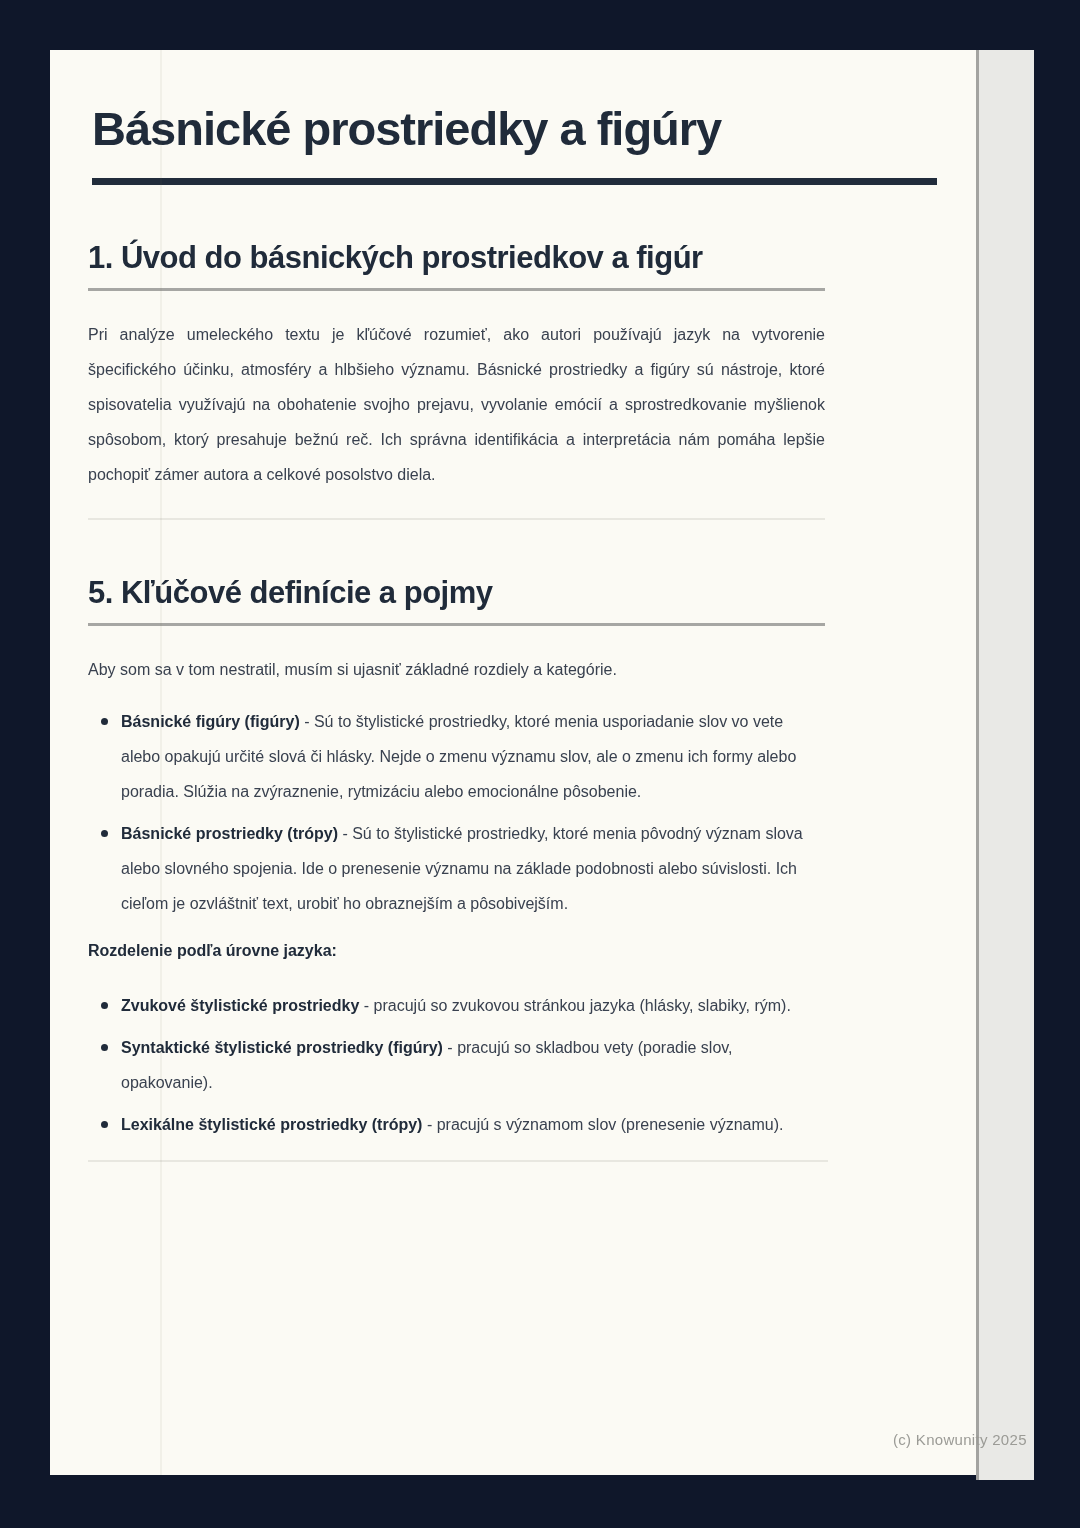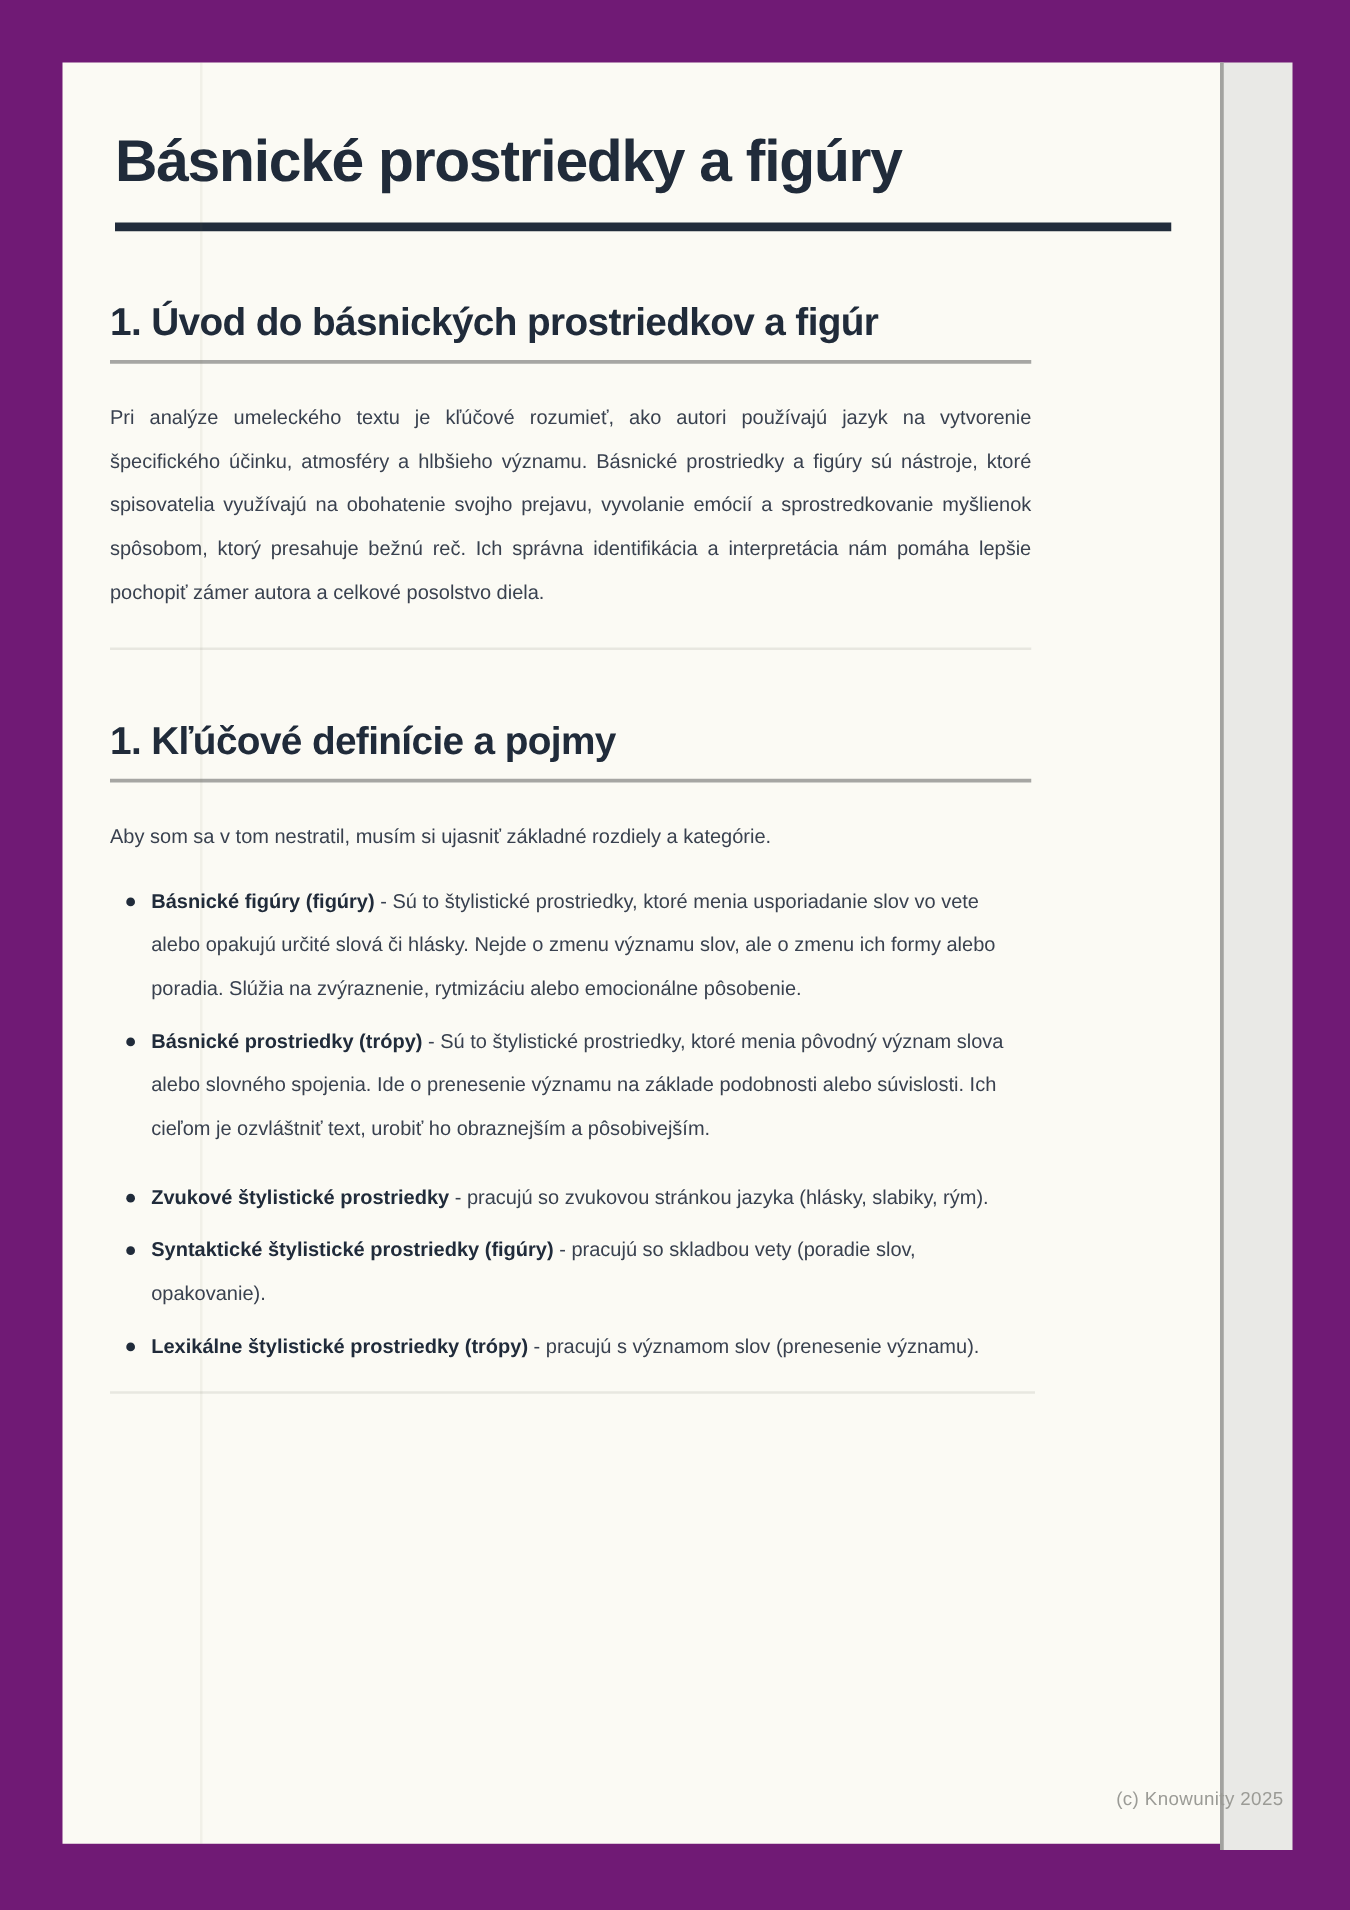--- a/index.html
+++ b/index.html
@@ -1,18 +1,18 @@
 <!DOCTYPE html>
 <html><head>
 <meta charset="utf-8">
 <style>
   * { margin:0; padding:0; box-sizing:border-box; }
   html,body { width:1080px; height:1528px; background:#ffffff; overflow:hidden;
               font-family:"Liberation Sans", sans-serif; }
-  .canvas { position:relative; width:1080px; height:1528px; background:#701a75; }
+  .canvas { position:relative; width:1080px; height:1528px; background:#0f172a; }
 
   
   .paper { position:absolute; left:50px; top:50px; width:926px; height:1425px;
            background:#fbfaf4; }
   .crease { position:absolute; left:110px; top:0; width:2px; height:100%;
             background:rgba(120,115,90,0.07); }
 
   
   .page-edge { position:absolute; left:976px; top:50px; width:58px; height:1430px;
                background:#e9e9e6; border-left:3px solid #a3a3a0; }
@@ -56,28 +56,29 @@
 
     <h1>Básnické prostriedky a figúry</h1>
 
     <div class="col">
 
       <h2>1. Úvod do básnických prostriedkov a figúr</h2>
       <p class="body-par">Pri analýze umeleckého textu je kľúčové rozumieť, ako autori používajú jazyk na vytvorenie špecifického účinku, atmosféry a hlbšieho významu. Básnické prostriedky a figúry sú nástroje, ktoré spisovatelia využívajú na obohatenie svojho prejavu, vyvolanie emócií a sprostredkovanie myšlienok spôsobom, ktorý presahuje bežnú reč. Ich správna identifikácia a interpretácia nám pomáha lepšie pochopiť zámer autora a celkové posolstvo diela.</p>
 
       <hr class="divider">
 
-      <h2>1. Kľúčové definície a pojmy</h2>
+      <h2>5. Kľúčové definície a pojmy</h2>
       <p class="intro-par">Aby som sa v tom nestratil, musím si ujasniť základné rozdiely a kategórie.</p>
 
       <ul class="defs">
         <li><strong>Básnické figúry (figúry)</strong><span> - Sú to štylistické prostriedky, ktoré menia usporiadanie slov vo vete alebo opakujú určité slová či hlásky. Nejde o zmenu významu slov, ale o zmenu ich formy alebo poradia. Slúžia na zvýraznenie, rytmizáciu alebo emocionálne pôsobenie.</span></li>
         <li><strong>Básnické prostriedky (trópy)</strong><span> - Sú to štylistické prostriedky, ktoré menia pôvodný význam slova alebo slovného spojenia. Ide o prenesenie významu na základe podobnosti alebo súvislosti. Ich cieľom je ozvláštniť text, urobiť ho obraznejším a pôsobivejším.</span></li>
       </ul>
 
+      <p class="bold-line">Rozdelenie podľa úrovne jazyka:</p>
 
       <ul class="levels">
         <li><strong>Zvukové štylistické prostriedky</strong><span> - pracujú so zvukovou stránkou jazyka (hlásky, slabiky, rým).</span></li>
         <li><strong>Syntaktické štylistické prostriedky (figúry)</strong><span> - pracujú so skladbou vety (poradie slov, opakovanie).</span></li>
         <li><strong>Lexikálne štylistické prostriedky (trópy)</strong><span> - pracujú s významom slov (prenesenie významu).</span></li>
       </ul>
 
       <hr class="divider bottom">
     </div>
   </div>

